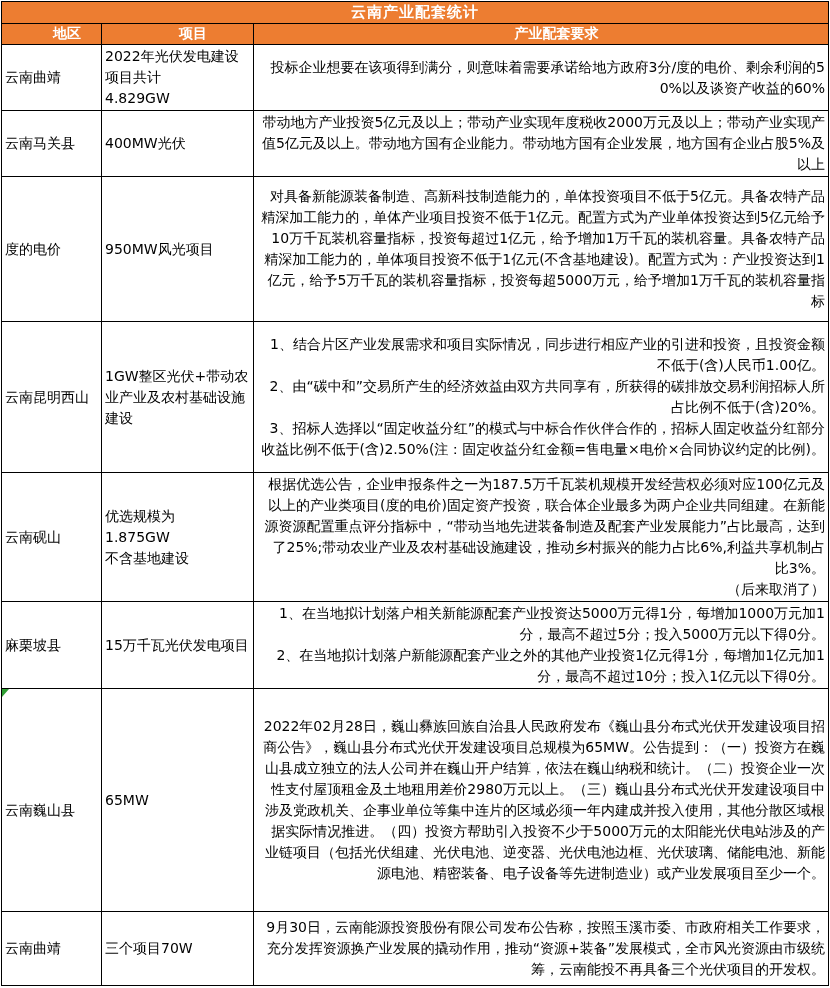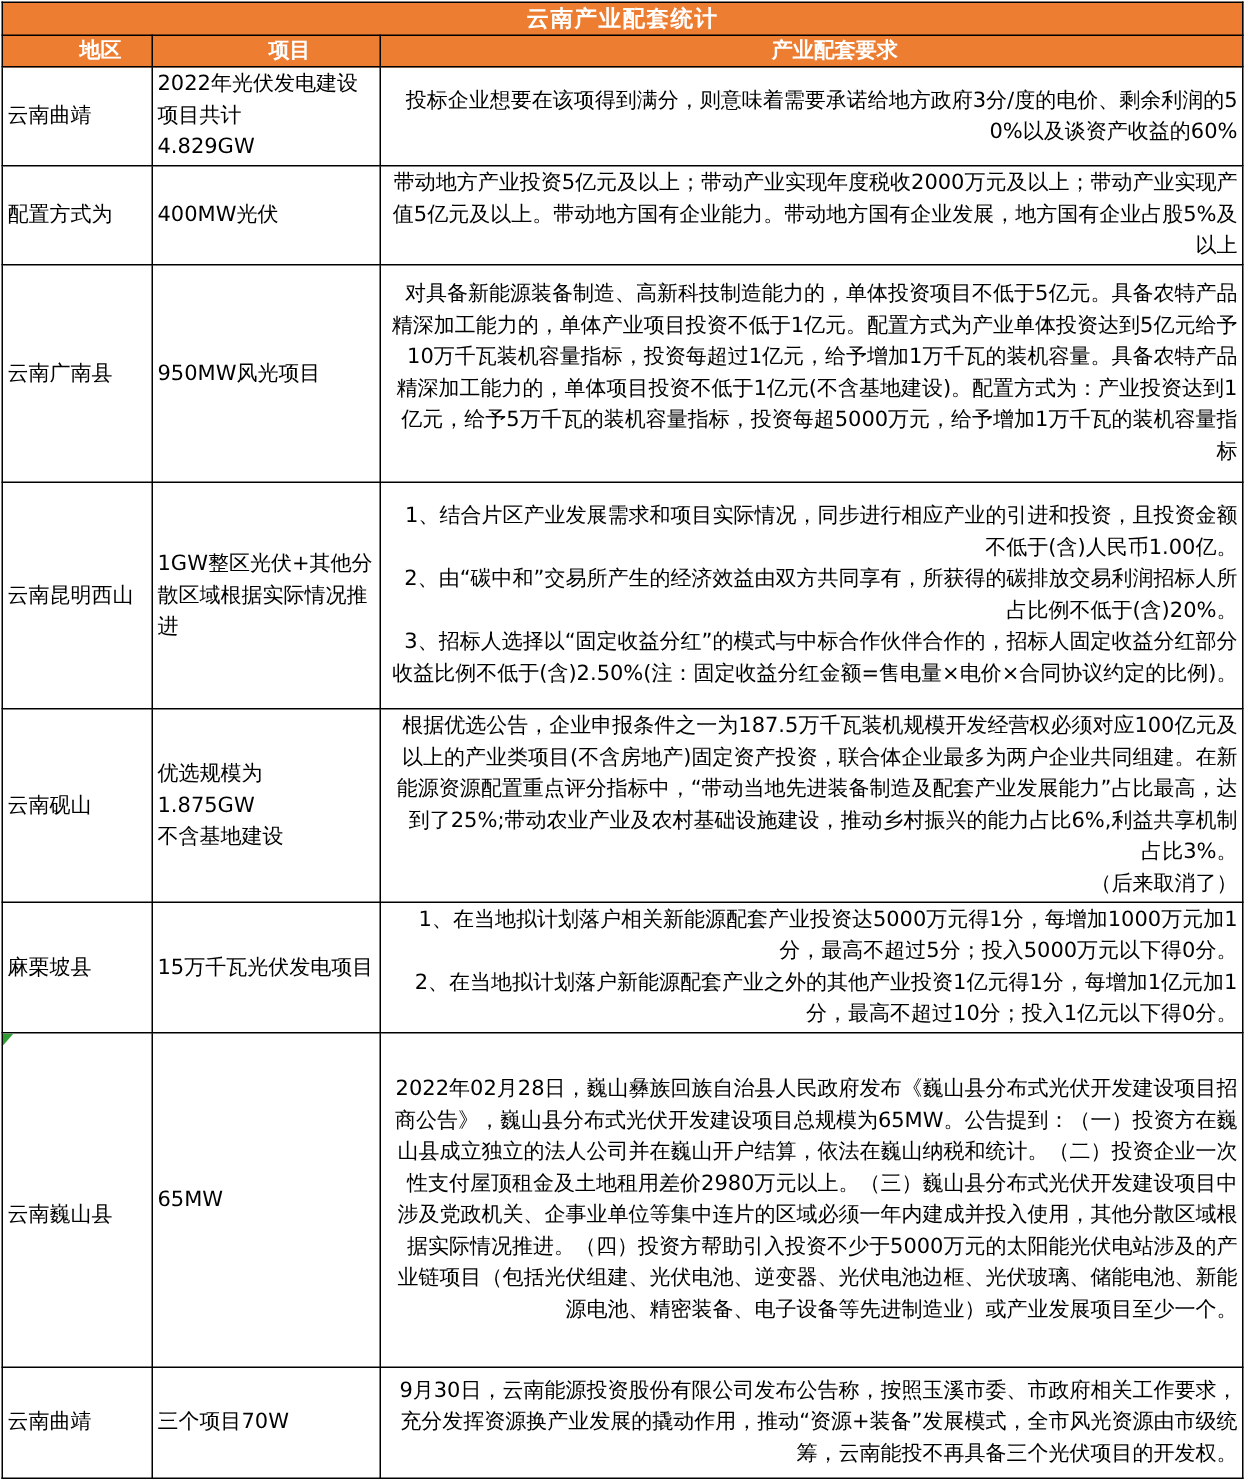--- a/index.html
+++ b/index.html
@@ -92,42 +92,42 @@
       </tr>
     </thead>
     <tbody>
       <tr style="height:64px">
         <td class="cell region-cell">云南曲靖</td>
         <td class="cell project-cell">2022年光伏发电建设项目共计
 4.829GW</td>
         <td class="cell requirement-cell">投标企业想要在该项得到满分，则意味着需要承诺给地方政府3分/度的电价、剩余利润的50%以及谈资产收益的60%</td>
       </tr>
       <tr style="height:63px">
-        <td class="cell region-cell">配置方式为</td>
+        <td class="cell region-cell">云南马关县</td>
         <td class="cell project-cell">400MW光伏</td>
         <td class="cell requirement-cell">带动地方产业投资5亿元及以上；带动产业实现年度税收2000万元及以上；带动产业实现产值5亿元及以上。带动地方国有企业能力。带动地方国有企业发展，地方国有企业占股5%及以上</td>
       </tr>
       <tr style="height:145px">
-        <td class="cell region-cell">云南广南县</td>
+        <td class="cell region-cell">度的电价</td>
         <td class="cell project-cell">950MW风光项目</td>
         <td class="cell requirement-cell">对具备新能源装备制造、高新科技制造能力的，单体投资项目不低于5亿元。具备农特产品精深加工能力的，单体产业项目投资不低于1亿元。配置方式为产业单体投资达到5亿元给予10万千瓦装机容量指标，投资每超过1亿元，给予增加1万千瓦的装机容量。具备农特产品精深加工能力的，单体项目投资不低于1亿元(不含基地建设)。配置方式为：产业投资达到1亿元，给予5万千瓦的装机容量指标，投资每超5000万元，给予增加1万千瓦的装机容量指标</td>
       </tr>
       <tr style="height:151px">
         <td class="cell region-cell">云南昆明西山</td>
-        <td class="cell project-cell">1GW整区光伏+其他分散区域根据实际情况推进</td>
+        <td class="cell project-cell">1GW整区光伏+带动农业产业及农村基础设施建设</td>
         <td class="cell requirement-cell">1、结合片区产业发展需求和项目实际情况，同步进行相应产业的引进和投资，且投资金额不低于(含)人民币1.00亿。
 2、由“碳中和”交易所产生的经济效益由双方共同享有，所获得的碳排放交易利润招标人所占比例不低于(含)20%。
 3、招标人选择以“固定收益分红”的模式与中标合作伙伴合作的，招标人固定收益分红部分收益比例不低于(含)2.50%(注：固定收益分红金额=售电量×电价×合同协议约定的比例)。</td>
       </tr>
       <tr style="height:125px">
         <td class="cell region-cell">云南砚山</td>
         <td class="cell project-cell">优选规模为
 1.875GW
 不含基地建设</td>
-        <td class="cell requirement-cell">根据优选公告，企业申报条件之一为187.5万千瓦装机规模开发经营权必须对应100亿元及以上的产业类项目(不含房地产)固定资产投资，联合体企业最多为两户企业共同组建。在新能源资源配置重点评分指标中，“带动当地先进装备制造及配套产业发展能力”占比最高，达到了25%;带动农业产业及农村基础设施建设，推动乡村振兴的能力占比6%,利益共享机制占比3%。
+        <td class="cell requirement-cell">根据优选公告，企业申报条件之一为187.5万千瓦装机规模开发经营权必须对应100亿元及以上的产业类项目(度的电价)固定资产投资，联合体企业最多为两户企业共同组建。在新能源资源配置重点评分指标中，“带动当地先进装备制造及配套产业发展能力”占比最高，达到了25%;带动农业产业及农村基础设施建设，推动乡村振兴的能力占比6%,利益共享机制占比3%。
 （后来取消了）</td>
       </tr>
       <tr style="height:85px">
         <td class="cell region-cell">麻栗坡县</td>
         <td class="cell project-cell">15万千瓦光伏发电项目</td>
         <td class="cell requirement-cell">1、在当地拟计划落户相关新能源配套产业投资达5000万元得1分，每增加1000万元加1分，最高不超过5分；投入5000万元以下得0分。
 2、在当地拟计划落户新能源配套产业之外的其他产业投资1亿元得1分，每增加1亿元加1分，最高不超过10分；投入1亿元以下得0分。</td>
       </tr>
       <tr style="height:223px">
         <td class="cell region-cell">

